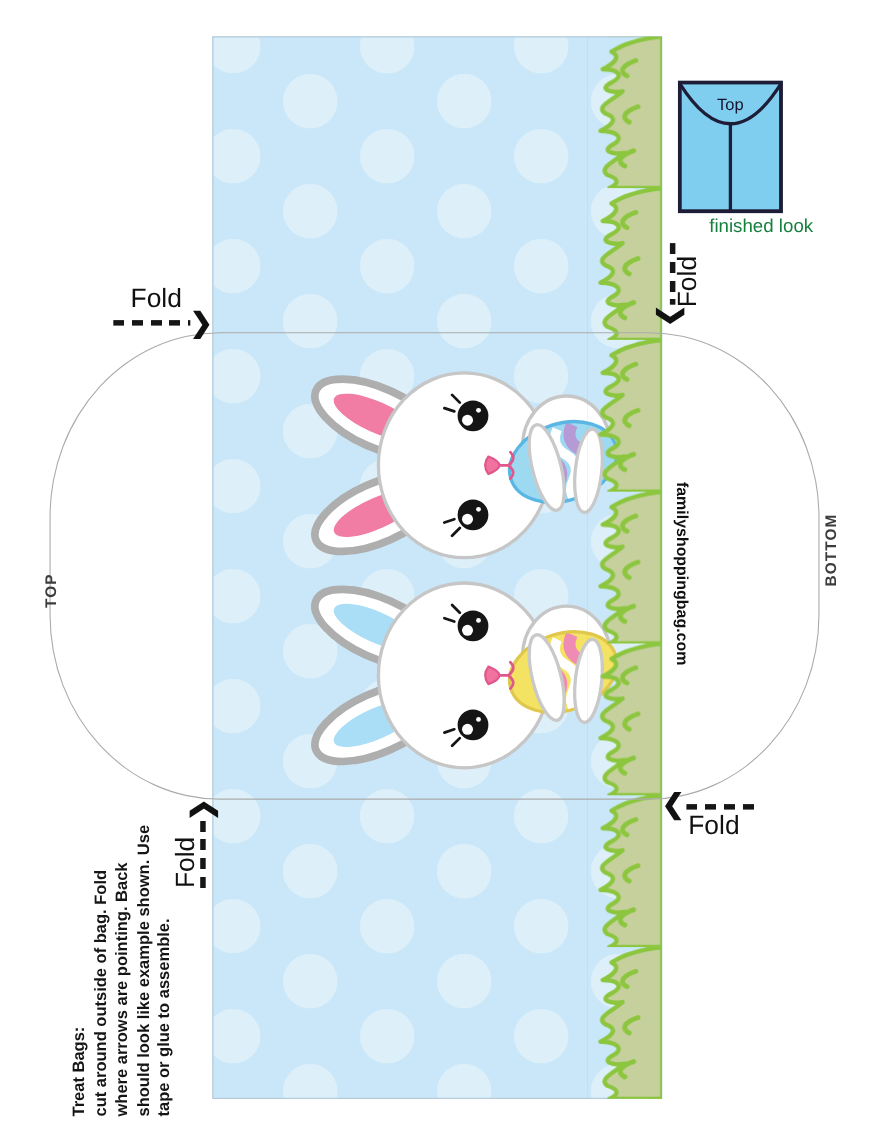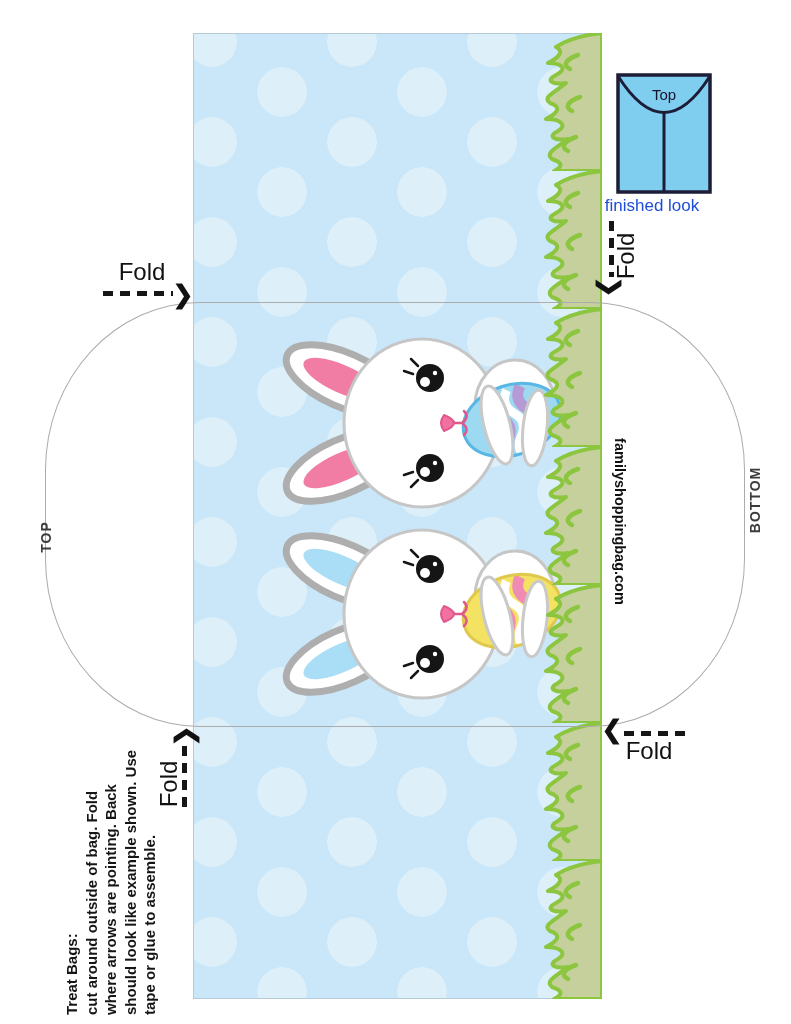--- a/index.html
+++ b/index.html
@@ -43,22 +43,22 @@
     letter-spacing:1px;text-align:center;z-index:5;
   }
   .watermark{
     position:absolute;left:524px;top:513px;width:190px;height:17px;
     transform:rotate(90deg);font-size:14.5px;font-weight:bold;color:#111;
     text-align:center;z-index:5;
   }
   
   .finished{position:absolute;left:616px;top:73px;z-index:5;}
   .finished-caption{
-    position:absolute;left:596px;top:196px;width:112px;text-align:center;
-    font-size:17px;color:#1d4ed8;z-index:5;
+    position:absolute;left:636px;top:196px;width:112px;text-align:center;
+    font-size:17px;color:#15803d;z-index:5;
   }
   
   .instructions{
     position:absolute;left:-36px;top:819px;width:294px;height:98px;
     transform:rotate(-90deg);z-index:5;
     font-size:15px;font-weight:bold;line-height:19.5px;color:#151515;
   }
 </style>
 </head>
 <body>

